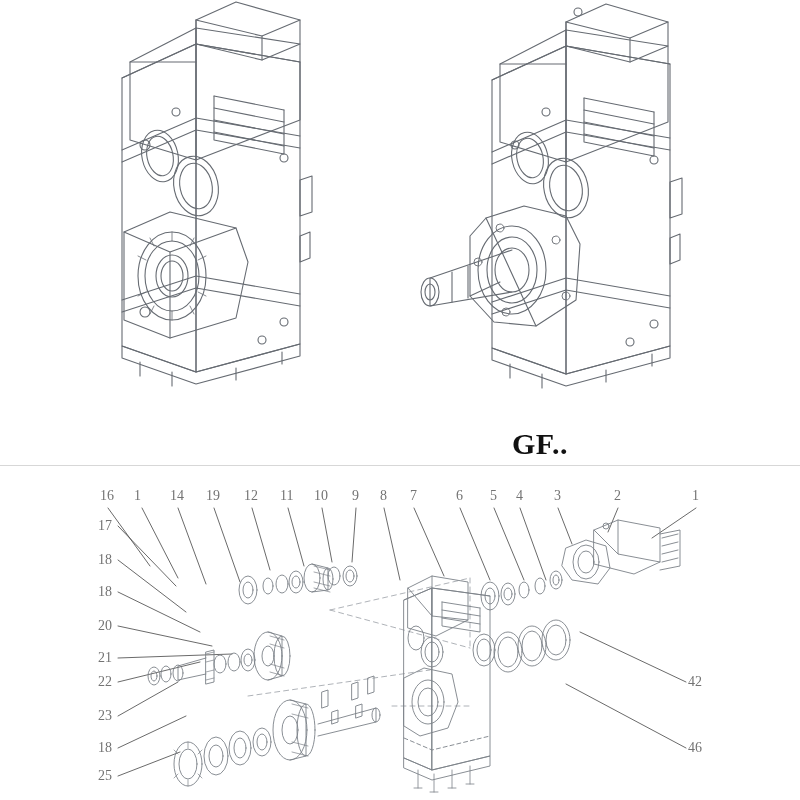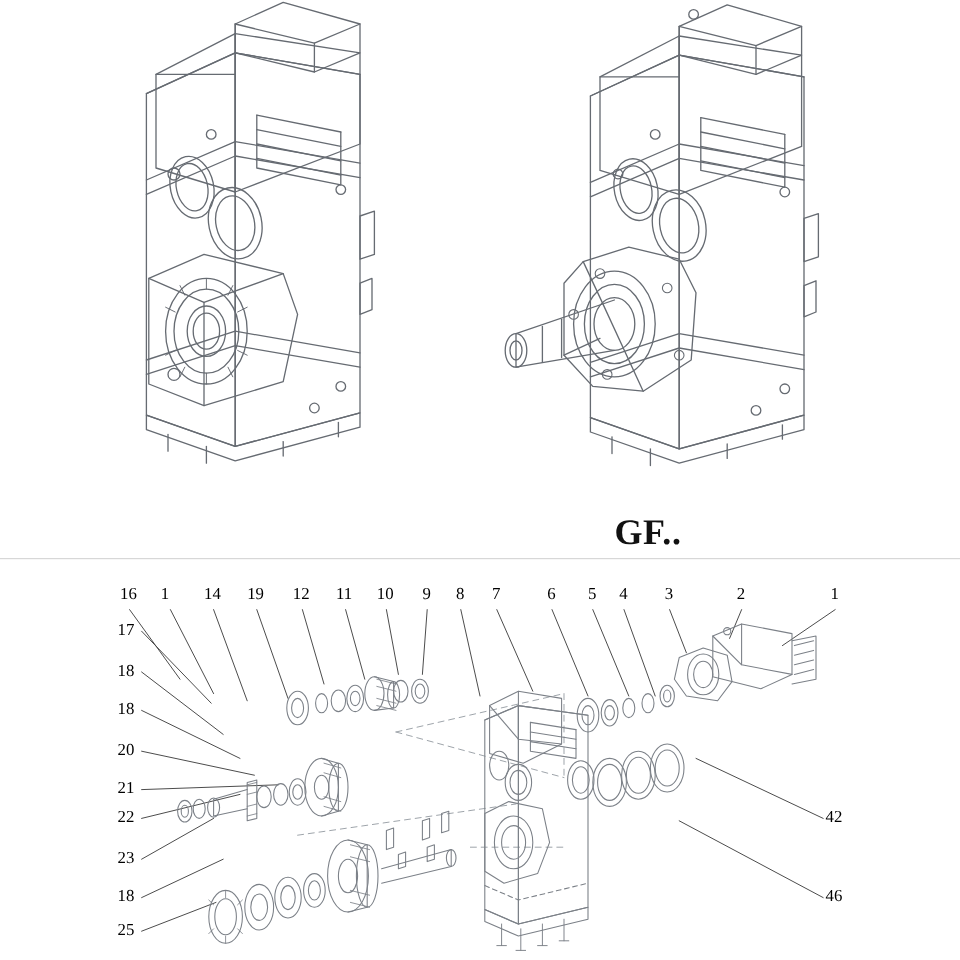--- a/index.html
+++ b/index.html
@@ -29,21 +29,21 @@
   .cap-right{left:512px;top:415px;font-size:30px;margin-top:12px;}
 
   
   .exploded{position:absolute;top:470px;left:0;width:800px;height:330px;}
   .exp-svg{position:absolute;top:0;left:0;}
 
   .num{
     position:absolute;
     font-family:"Liberation Serif", serif;
     font-size:14px;
-    color:#000000;
+    color:#737373;
     white-space:nowrap;
   }
 
   .divider{
     position:absolute;
     left:0;top:465px;width:800px;height:1px;
     background:#d7d7d7;
   }
 </style>
 </head>

